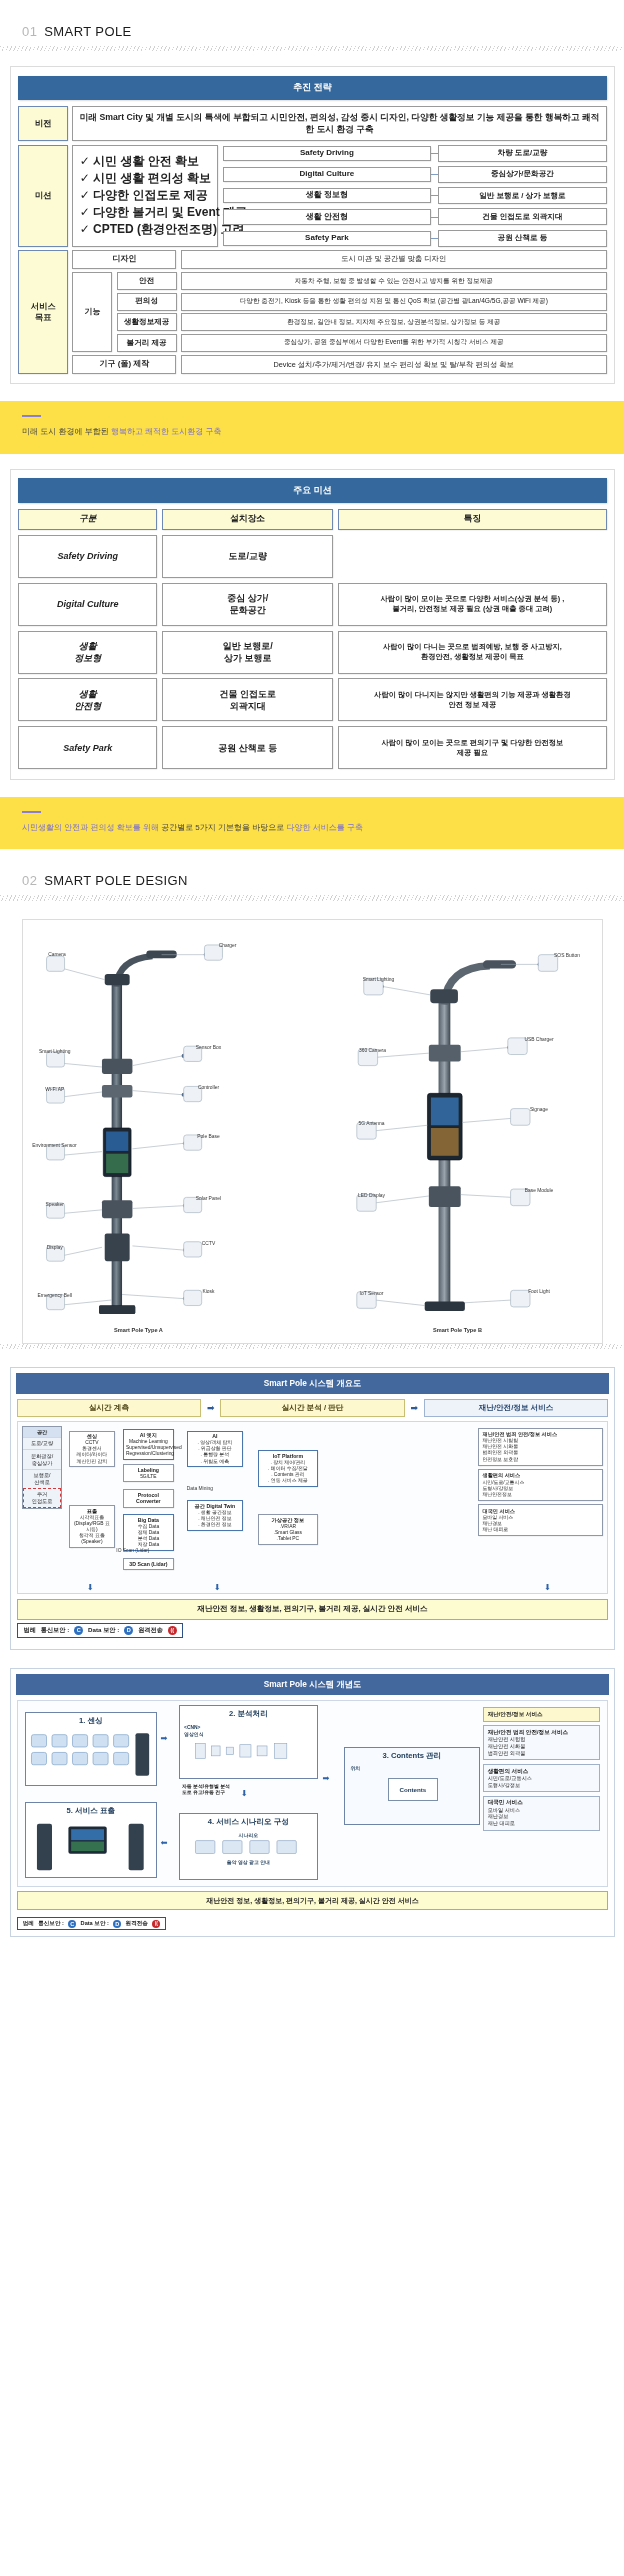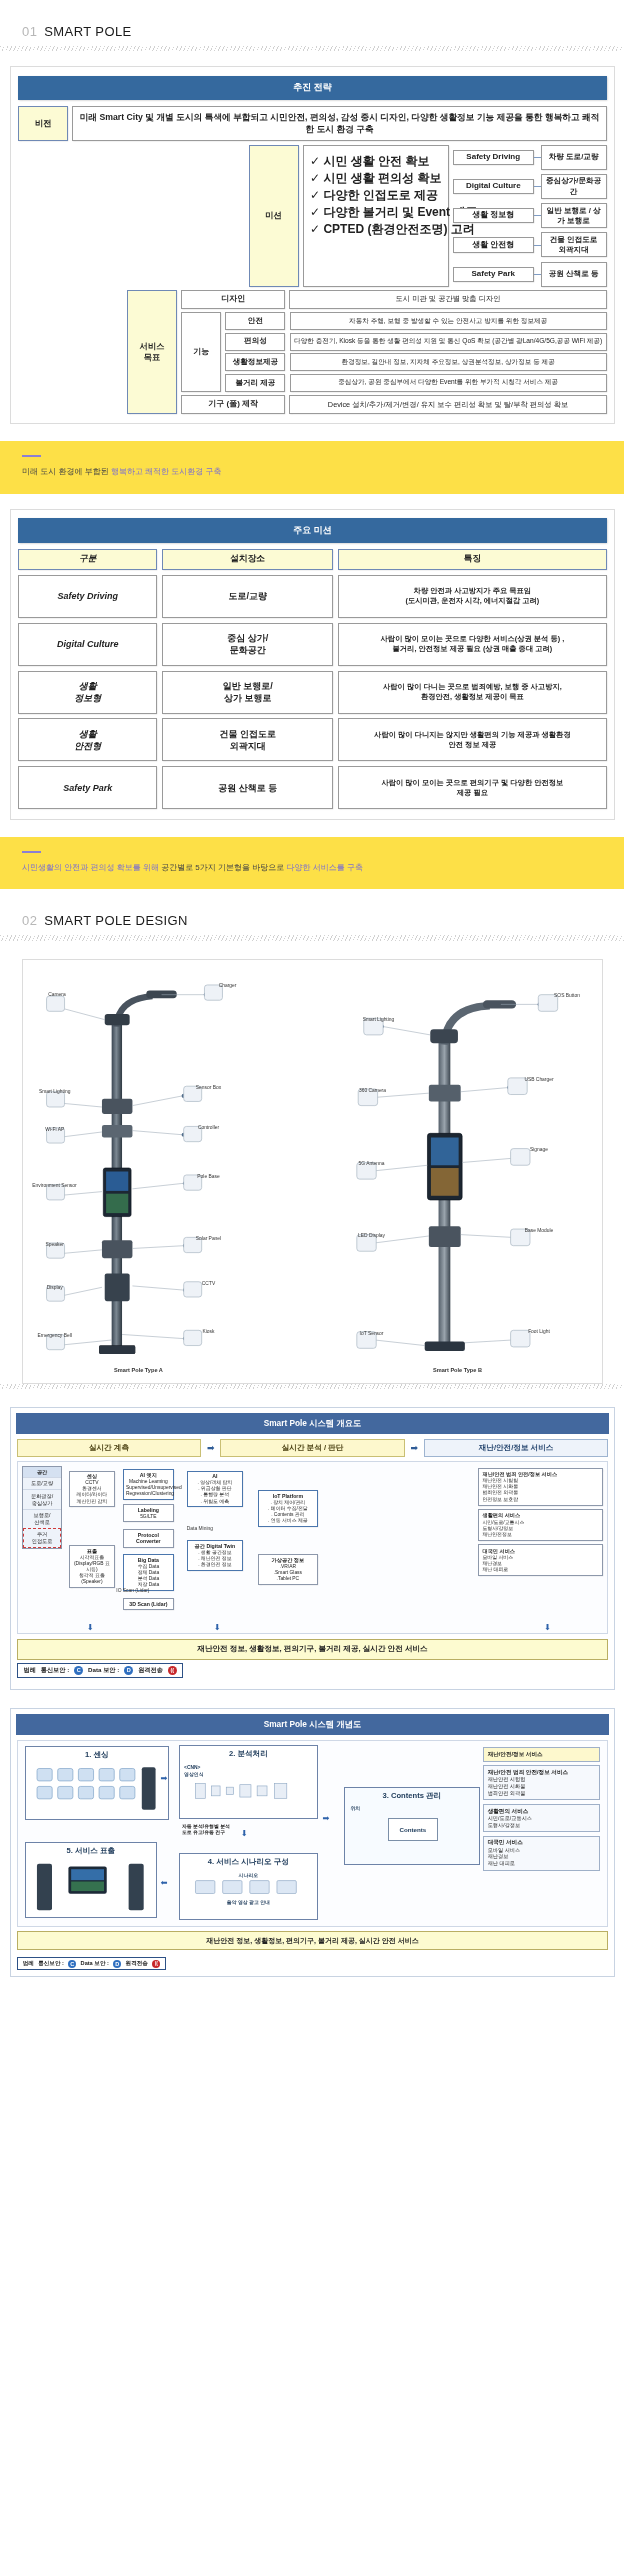--- a/index.html
+++ b/index.html
@@ -53,37 +53,37 @@
     background:#fff;
     box-shadow:1.4px 1.4px 1.4px rgba(0,0,0,.22);
     display:flex; align-items:center; justify-content:center;
     text-align:center;
     padding:2.8px 3.5px;
     line-height:1.35;
   }
   .bx.yl { background:#fcfbd4; border-color:#6f89b5; font-weight:bold; }
 
   
-  .t1 { display:flex; flex-direction:column; gap:3.5px;align-items:flex-end; }
+  .t1 { display:flex; flex-direction:column; gap:3.5px; }
   .t1row { display:flex; gap:4.2px; }
   .t1lab { width:50px; flex:0 0 50px; font-size:8.3px; }
   .t1body { flex:1; display:flex; gap:4.2px; }
 
   .vision-txt { flex:1; font-size:8.7px; font-weight:bold; padding:4.9px 4.2px; }
 
   .mission-left { width:146px; flex:0 0 146px; font-size:12px; text-align:left;
                   display:block; padding:5.6px 6.2px; }
   .mission-left ul { margin:0; padding:0; list-style:none; }
   .mission-left li { margin:1px 0; font-weight:bold; white-space:nowrap; }
   .mission-left li::before { content:"✓ "; font-weight:normal; }
   .mission-right { flex:1; display:flex; flex-direction:column; gap:4.2px; }
   .mr-row { display:flex; align-items:center; gap:0; }
   .mr-a { flex:1.25; font-size:8px; font-weight:bold; height:15.3px; }
   .mr-dash { width:7px; height:0.7px; background:#7f9cc4; flex:0 0 7px; }
-  .mr-b { flex:1; font-size:7.6px; font-weight:bold; height:25px; }
+  .mr-b { flex:1; font-size:7.6px; font-weight:bold; height:17px; }
 
   
   .goal-wrap { flex:1; display:flex; flex-direction:column; gap:3.5px; }
   .goal-row { display:flex; gap:4.2px; }
   .goal-k { width:104px; flex:0 0 104px; font-size:8px; font-weight:bold; }
   .goal-v { flex:1; font-size:7.3px; }
   .goal-fn { display:flex; gap:4.2px; }
   .goal-fn-key { width:40px; flex:0 0 40px; font-size:8px; font-weight:bold; }
   .goal-fn-list { flex:1; display:flex; flex-direction:column; gap:2.8px; }
   .gf-row { display:flex; gap:4.2px; }
@@ -331,24 +331,20 @@
             <div class="bx yl hd">특징</div>
           </div>
       </div>
 
       <div class="t2row">
         <div class="c1">
             <div class="bx cell" style="white-space:pre-line">Safety Driving</div>
           </div>
         <div class="c2">
             <div class="bx cell" style="white-space:pre-line">도로/교량</div>
-          </div>
-        <div class="c3">
-            <div class="bx cell" style="white-space:pre-line">차량 안전과 사고방지가 주요 목표임
-(도시미관, 운전자 시각, 에너지절감 고려)</div>
           </div>
       </div>
       <div class="t2row">
         <div class="c1">
             <div class="bx cell" style="white-space:pre-line">Digital Culture</div>
           </div>
         <div class="c2">
             <div class="bx cell" style="white-space:pre-line">중심 상가/
 문화공간</div>
           </div>
@@ -721,21 +717,21 @@
         <span class="dotr">((</span>
       </div>
     </div>
   </div>
 
   <div class="sys">
     <div class="sys-title">Smart Pole 시스템 개념도</div>
     <div class="sys-inner">
       <div class="diagram-area sys2-grid">
 
-        <div class="stepbox" style="left:7px;top:5px;width:144px;height:74px">
+        <div class="stepbox" style="left:7px;top:11px;width:132px;height:74px">
           <div class="sh">
             <span>1.</span>
             <span>센싱</span>
           </div>
           <svg viewBox="0 0 190 74" style="width:100%;height:51px">
             <g fill="#cfe0f2" stroke="#7fa3c8">
               <rect x="8" y="8" width="22" height="18" rx="3"></rect>
                 <rect x="38" y="8" width="22" height="18" rx="3"></rect>
               <rect x="68" y="8" width="22" height="18" rx="3"></rect>
                 <rect x="98" y="8" width="22" height="18" rx="3"></rect>

